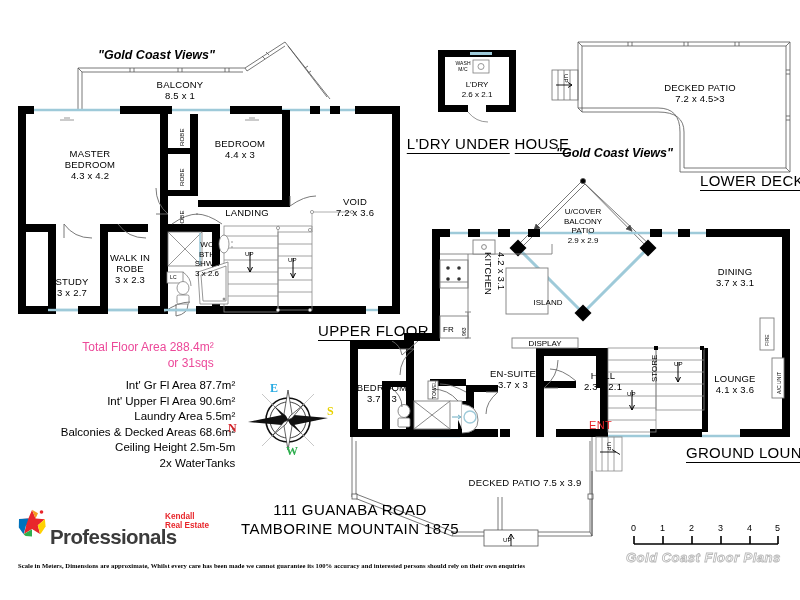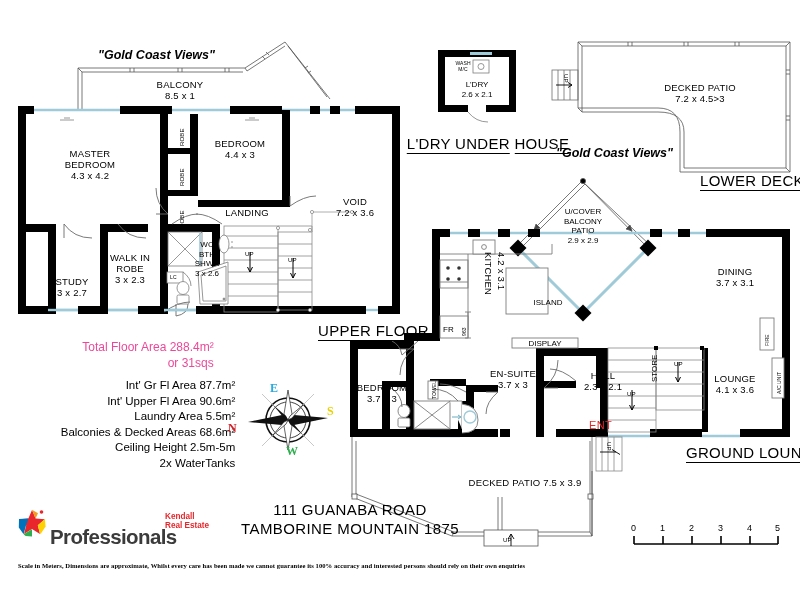--- a/index.html
+++ b/index.html
@@ -553,16 +553,17 @@
   <div>TAMBORINE MOUNTAIN 1875</div>
 </div>
 
 <div class="t sc" style="left:631px;top:523px;">0</div>
 <div class="t sc" style="left:660px;top:523px;">1</div>
 <div class="t sc" style="left:689px;top:523px;">2</div>
 <div class="t sc" style="left:718px;top:523px;">3</div>
 <div class="t sc" style="left:747px;top:523px;">4</div>
 <div class="t sc" style="left:775px;top:523px;">5</div>
 
+<div class="t wm" style="left:626px;top:550px;">Gold Coast Floor Plans</div>
 
 <div class="t disc" style="left:18px;top:562px;">Scale in Meters, Dimensions are approximate, Whilst every care has been made we cannot guarantee its 100% accuracy and interested persons should rely on their own enquiries</div>
 
 </div>
 
 </body></html>

